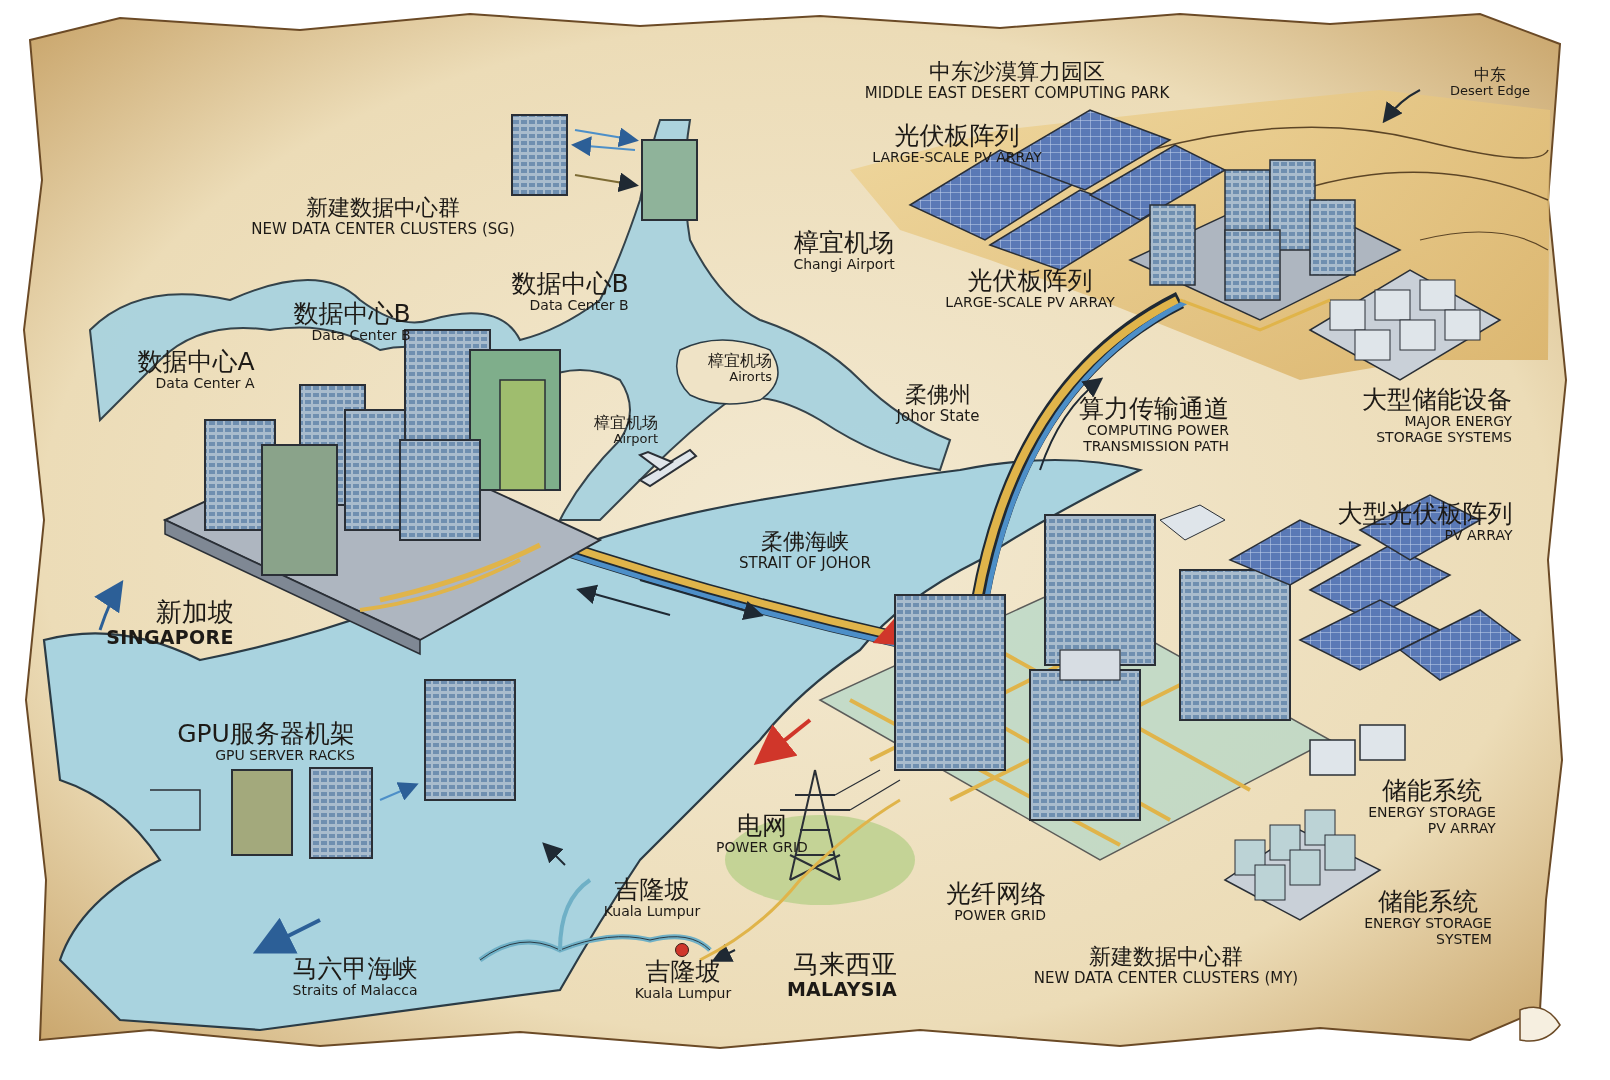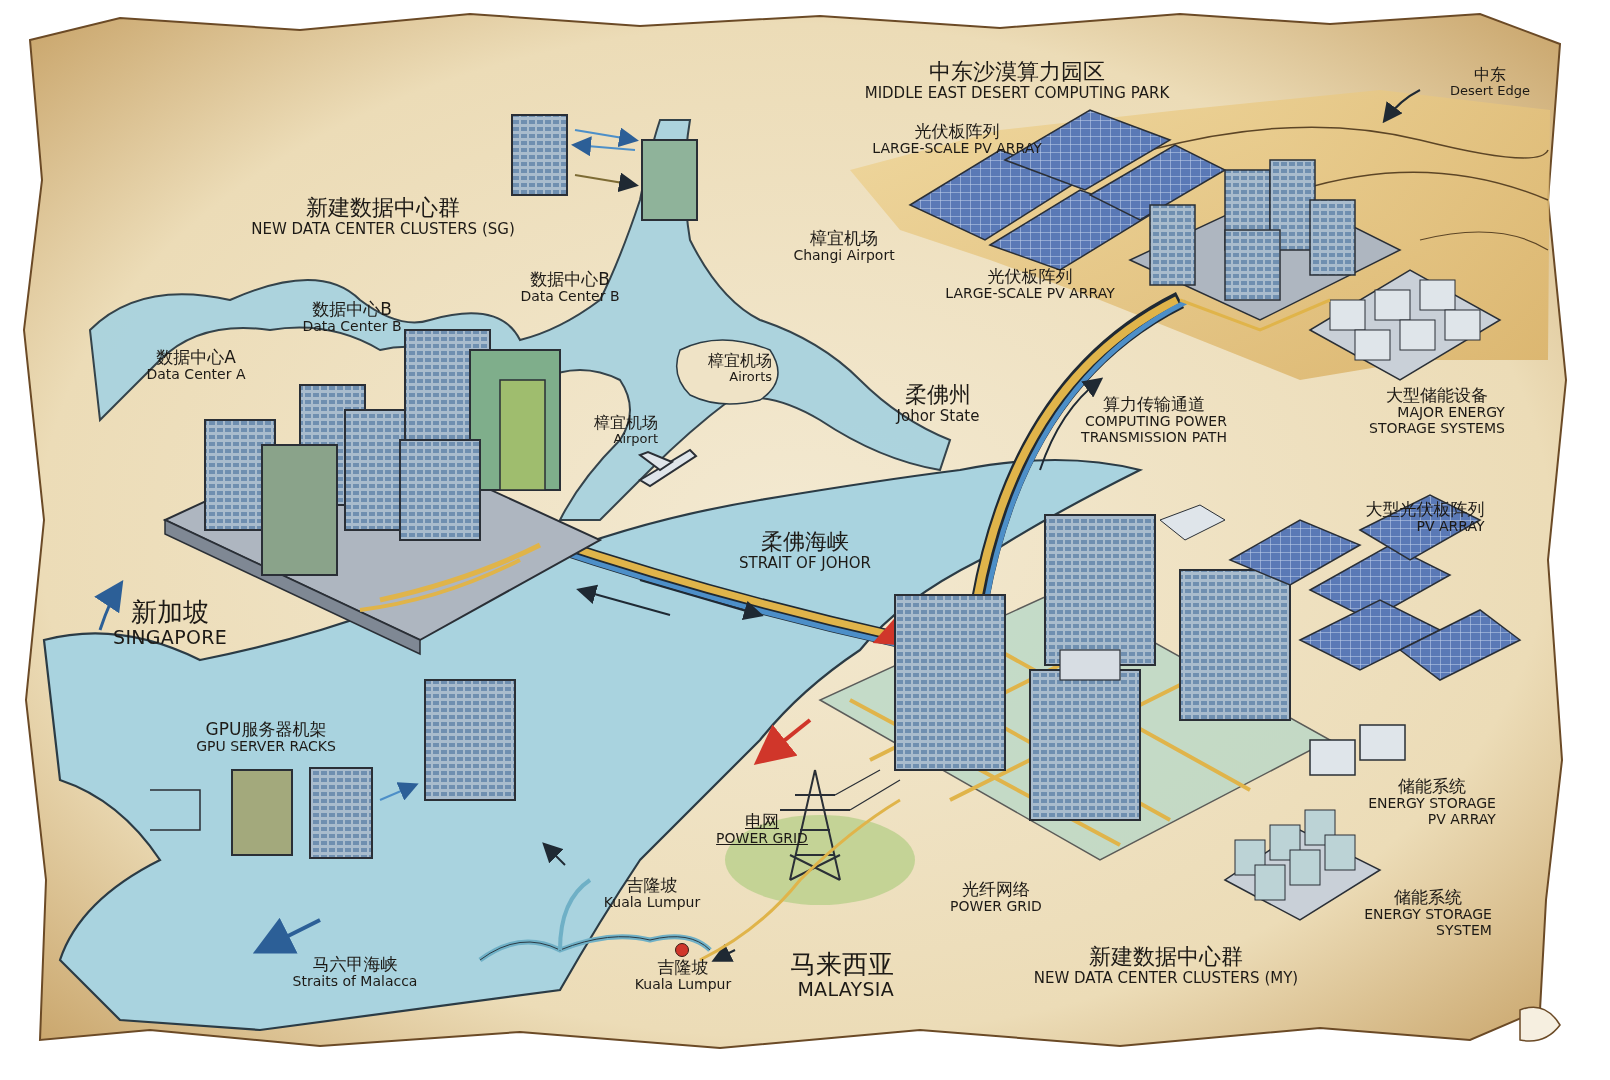--- a/index.html
+++ b/index.html
@@ -1,23 +1,23 @@
 <!DOCTYPE html>
 <html><head>
 <meta charset="utf-8">
 <style>
   html,body{margin:0;padding:0;background:#ffffff;}
   body{width:1610px;height:1080px;position:relative;overflow:hidden;font-family:"DejaVu Sans","Liberation Sans",sans-serif;}
   #map{position:absolute;left:0;top:0;width:1338px;height:1080px;}
   .lbl{position:absolute;text-align:center;color:#1d1a16;line-height:1.12;white-space:nowrap;transform:translateX(-50%);}
   .lbl .zh{display:block;font-weight:500;}
   .lbl .en{display:block;font-family:"DejaVu Sans","Liberation Sans",sans-serif;text-align:right;}
-  .s-xl .zh{font-size:26px;} .s-xl .en{font-size:19px;font-weight:normal;letter-spacing:0.3px;}
+  .s-xl .zh{font-size:26px;text-align:right;} .s-xl .en{font-size:19px;font-weight:bold;letter-spacing:0.3px;}
   .s-lg .zh{font-size:22px;} .s-lg .en{font-size:15px;}
-  .s-md .zh{font-size:17px;} .s-md .en{font-size:14px;}
+  .s-md .zh{font-size:25px;} .s-md .en{font-size:14px;}
   .s-sm .zh{font-size:16px;} .s-sm .en{font-size:13px;}
   .pin{position:absolute;width:12px;height:12px;border-radius:50%;border:1.5px solid #3a1c14;}
 </style>
 </head>
 <body>
 
 <div id="map">
 <svg width="1610" height="1080" viewBox="0 0 1610 1080">
   <defs>
     <radialGradient id="parch" cx="50%" cy="50%" r="70%">
@@ -265,21 +265,21 @@
   <span class="en">STRAIT OF JOHOR</span>
 </div>
 <div class="lbl s-xl" style="left:170px;top:598px;">
   <span class="zh">新加坡</span>
   <span class="en">SINGAPORE</span>
 </div>
 <div class="lbl s-md" style="left:266px;top:720px;">
   <span class="zh">GPU服务器机架</span>
   <span class="en">GPU SERVER RACKS</span>
 </div>
-<div class="lbl s-md" style="left:762px;top:812px;text-decoration:underline;">
+<div class="lbl s-md" style="left:762px;top:812px;">
   <span class="zh">电网</span>
   <span class="en">POWER GRID</span>
 </div>
 <div class="lbl s-md" style="left:996px;top:880px;">
   <span class="zh">光纤网络</span>
   <span class="en">POWER GRID</span>
 </div>
 <div class="lbl s-md" style="left:1432px;top:777px;">
   <span class="zh">储能系统</span>
   <span class="en">ENERGY STORAGE</span>

